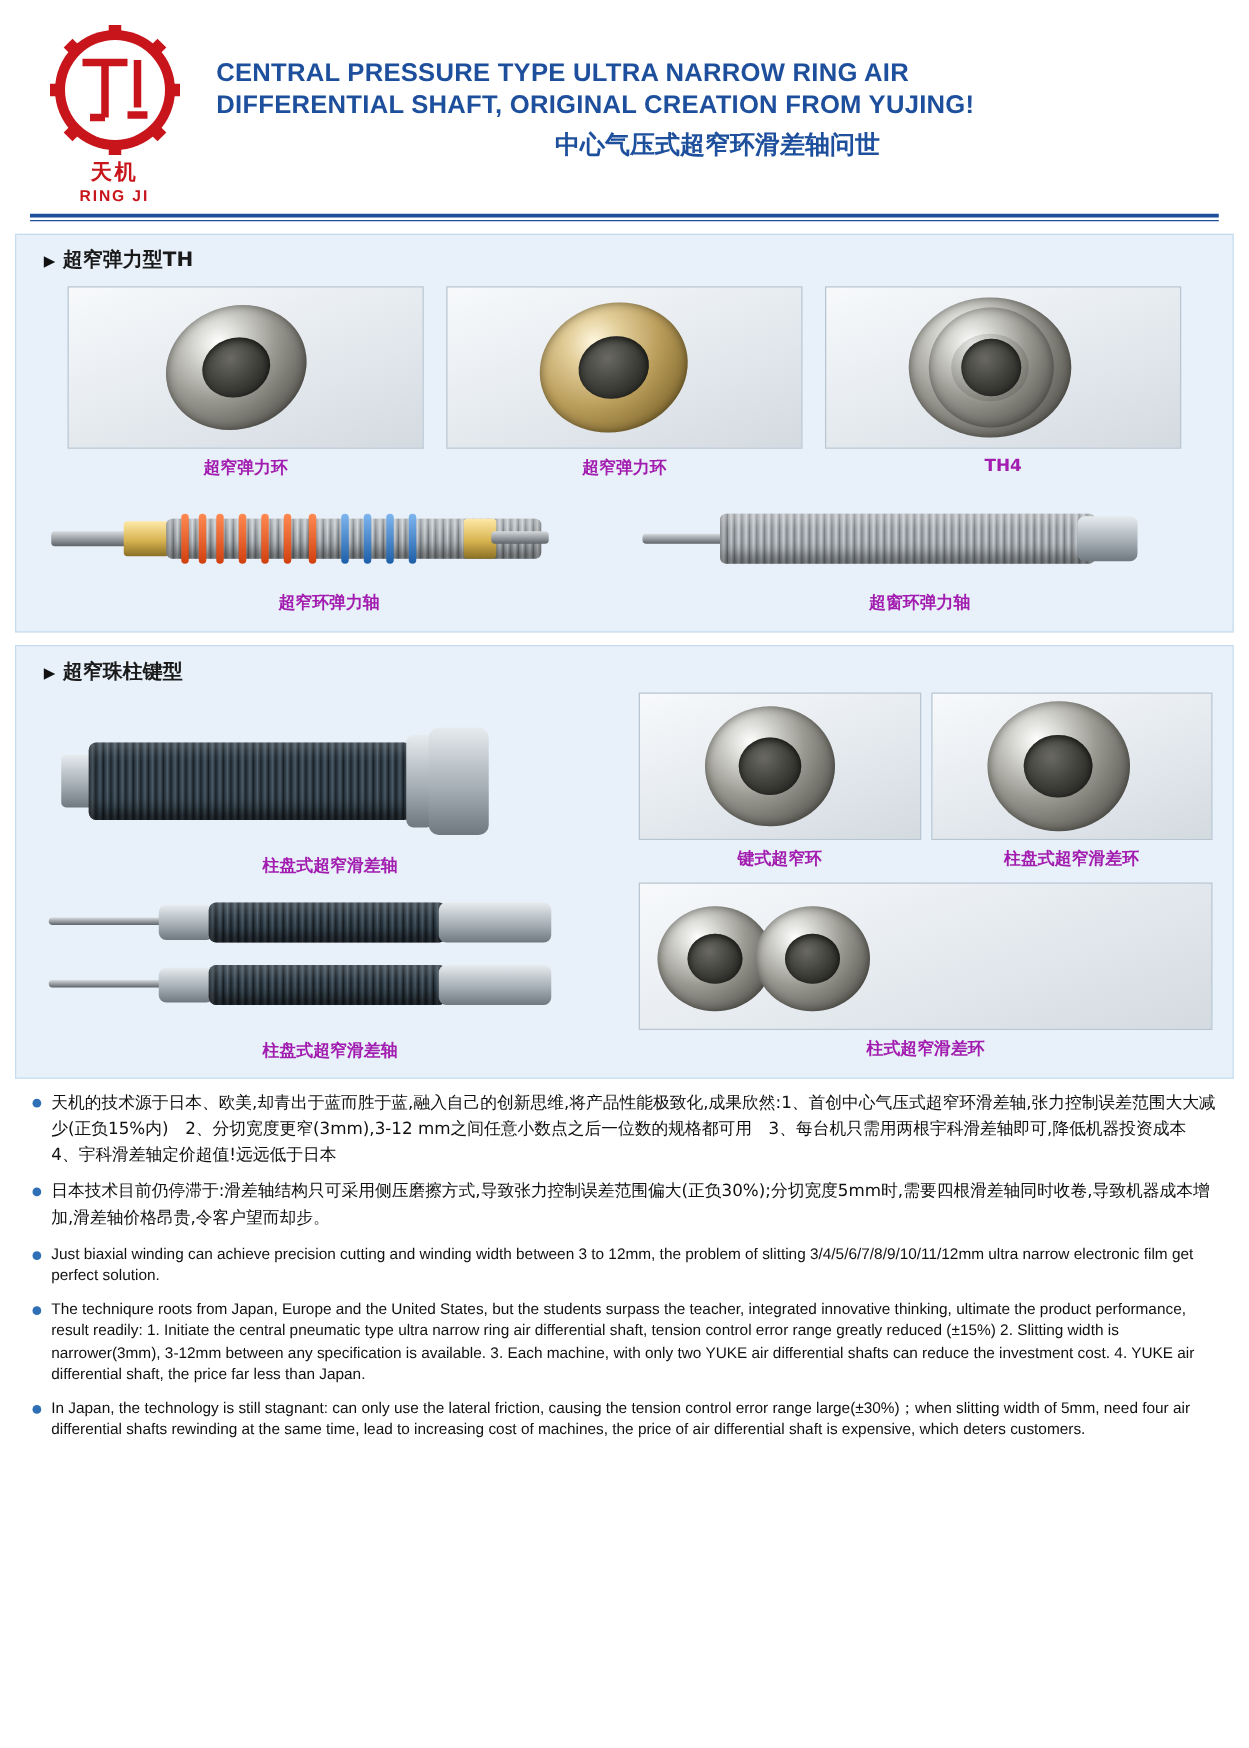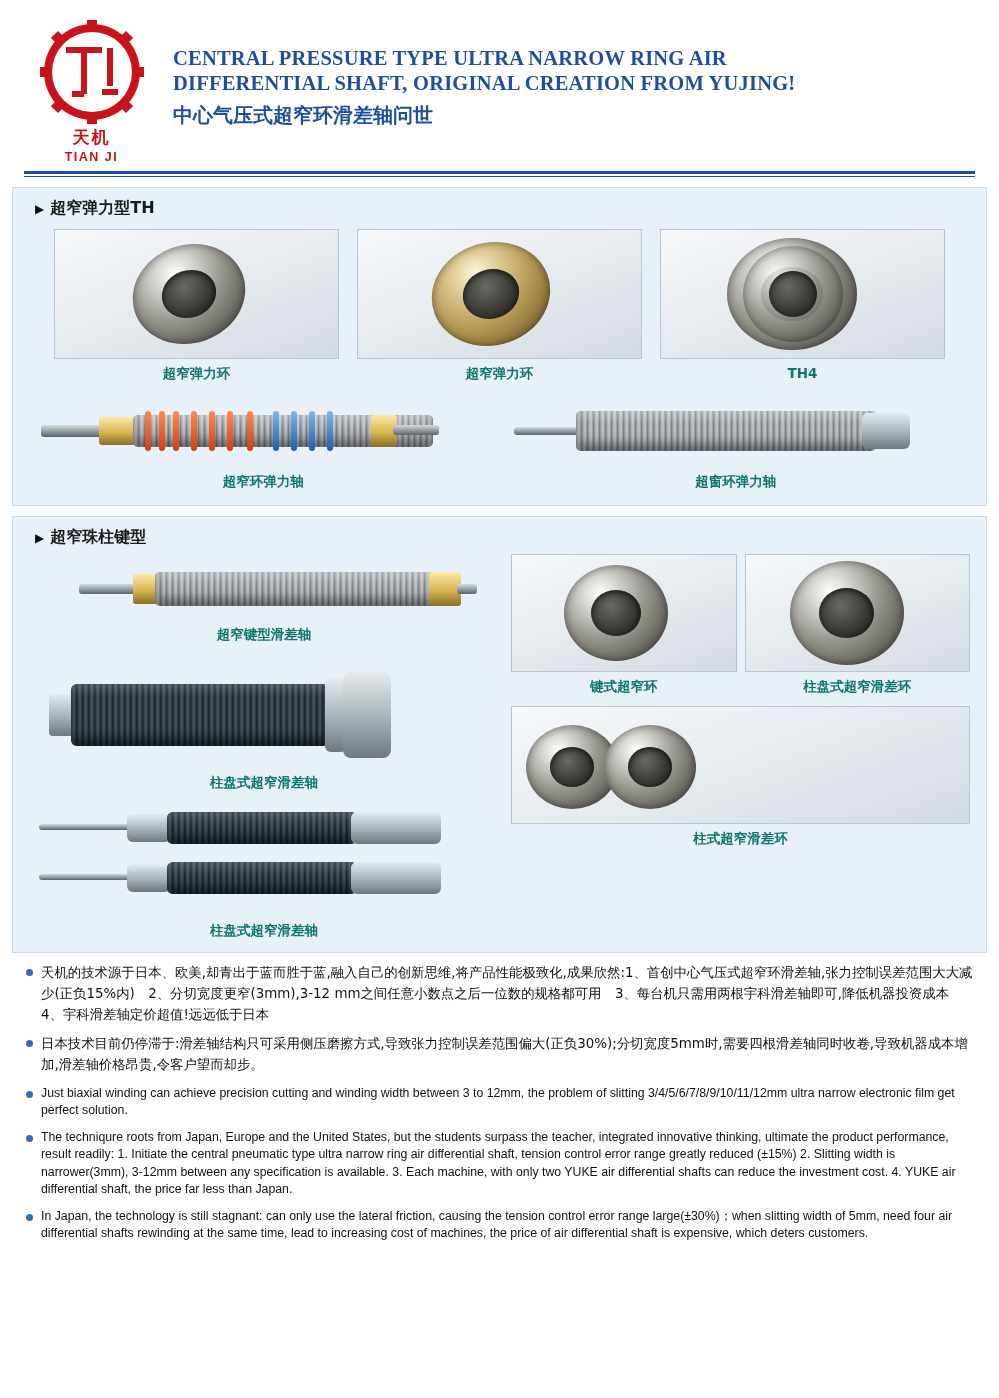--- a/index.html
+++ b/index.html
@@ -27,25 +27,25 @@
     margin-top:2px; font-family:"DejaVu Sans", sans-serif;
   }
   .logo-en {
     color:#c8151b; font-weight:bold; font-size:12.5px; letter-spacing:1.5px;
     margin-top:1px;
   }
   .title-wrap { padding-left: 14px; padding-top: 26px; flex:1; }
   .title-en {
     color:#1d4f9c; font-weight:bold; font-size:20.5px; line-height:1.22;
     letter-spacing:0.2px;
-    font-family:Liberation Serif, serif;
   }
   .title-cn {
     color:#1d4f9c; font-weight:bold; font-size:20px; margin-top:6px;
     font-family:"DejaVu Sans", sans-serif;
+    text-align:center;
   }
   .hr-thick { height:3px; background:#1d4f9c; margin: 6px 24px 0 24px; }
   .hr-thin  { height:1px; background:#1d4f9c; margin: 2px 24px 0 24px; }
 
   
   .section {
     margin: 10px 12px 0 12px;
     background:#e8f1fa;
     border:1px solid #c5dcf0;
     position:relative;
@@ -57,21 +57,21 @@
     display:flex; align-items:center; gap:6px;
   }
   .tri { color:#111; font-size:12px; }
 
   .photo {
     background: linear-gradient(160deg,#f7f9fb 0%,#e4e9ee 55%,#d3dae0 100%);
     border:1px solid #b9c6d2;
     position:relative; overflow:hidden;
   }
   .cap {
-    text-align:center; color:#0f766e; font-weight:bold;
+    text-align:center; color:#a21caf; font-weight:bold;
     font-size:13.5px; font-family:"DejaVu Sans", sans-serif;
     margin-top:6px;
   }
   .cap.en { font-family:"Liberation Sans", sans-serif; }
 
   
   .s1-rings { display:flex; gap:18px; justify-content:center; padding: 4px 24px 0 24px; }
   .s1-rings .cell { flex:1; max-width: 285px; }
   .s1-rings .photo { height:130px; }
   .s1-shafts { display:flex; gap:28px; padding: 14px 28px 14px 28px; }
@@ -182,21 +182,21 @@
           <g stroke="#c8151b" stroke-width="6" fill="none">
             <path d="M26 30 H62"></path>
             <path d="M44 30 V74"></path>
             <path d="M44 74 H32"></path>
             <path d="M70 28 V66"></path>
             <path d="M62 72 h16"></path>
           </g>
         </g>
       </svg>
       <div class="logo-cn">天机</div>
-      <div class="logo-en">TIAN JI</div>
+      <div class="logo-en">RING JI</div>
     </div>
     <div class="title-wrap">
       <div class="title-en">CENTRAL PRESSURE TYPE ULTRA NARROW RING AIR</div>
       <div class="title-en">DIFFERENTIAL SHAFT, ORIGINAL CREATION FROM YUJING!</div>
       <div class="title-cn">中心气压式超窄环滑差轴问世</div>
     </div>
   </div>
   <div class="hr-thick"></div>
   <div class="hr-thin"></div>
 
@@ -263,30 +263,20 @@
 
   <div class="section s2">
     <div class="section-title">
       <span class="tri">▶</span>
       <span>超窄珠柱键型</span>
     </div>
 
     <div class="s2-body">
 
       <div class="s2-left">
-        <div>
-          <div class="ph">
-            <div class="tip" style="left:50px;top:26px;width:62px;height:10px;"></div>
-            <div class="goldband" style="left:104px;top:16px;width:26px;height:30px;"></div>
-            <div class="shaft" style="left:126px;top:14px;width:282px;height:34px;"></div>
-            <div class="goldband" style="left:400px;top:14px;width:32px;height:34px;"></div>
-            <div class="tip" style="left:428px;top:26px;width:20px;height:10px;"></div>
-          </div>
-          <div class="cap">超窄键型滑差轴</div>
-        </div>
 
         <div style="margin-top:14px;">
           <div class="ph tall">
             <div class="flange" style="left:20px;top:36px;width:26px;height:42px;border-radius:4px;"></div>
             <div class="dark-shaft" style="left:42px;top:26px;width:258px;height:62px;"></div>
             <div class="flange" style="left:296px;top:20px;width:22px;height:74px;"></div>
             <div class="flange" style="left:314px;top:14px;width:48px;height:86px;border-radius:8px;"></div>
           </div>
           <div class="cap">柱盘式超窄滑差轴</div>
         </div>

